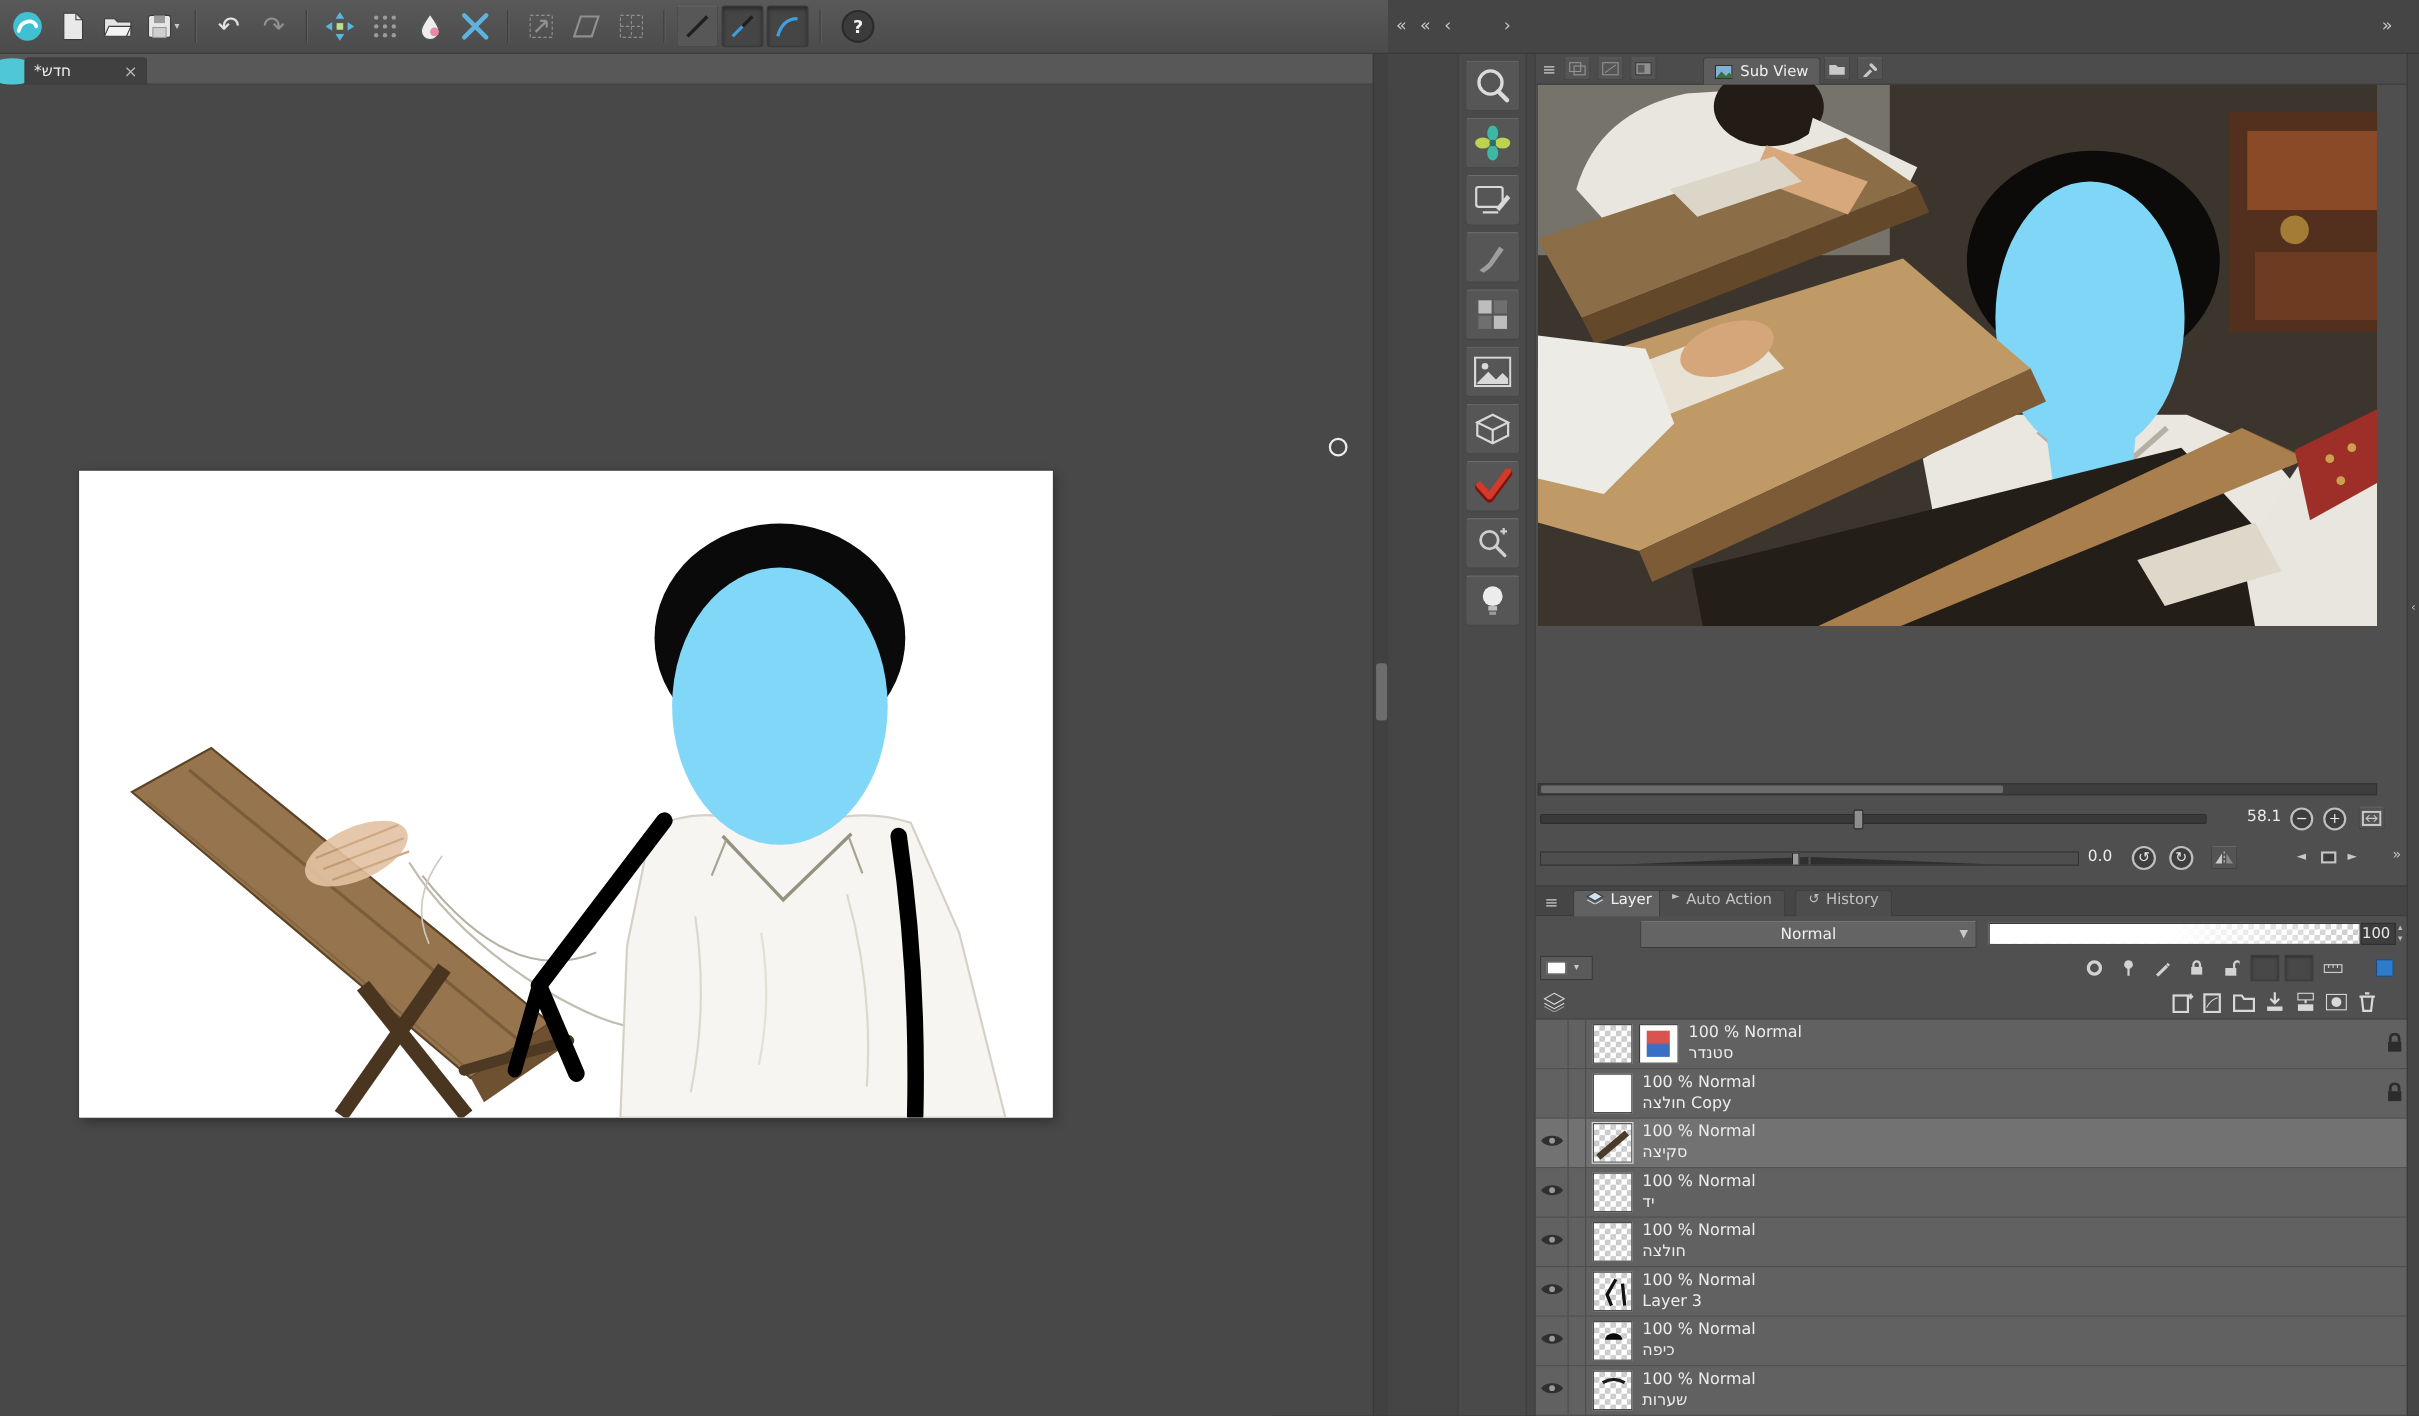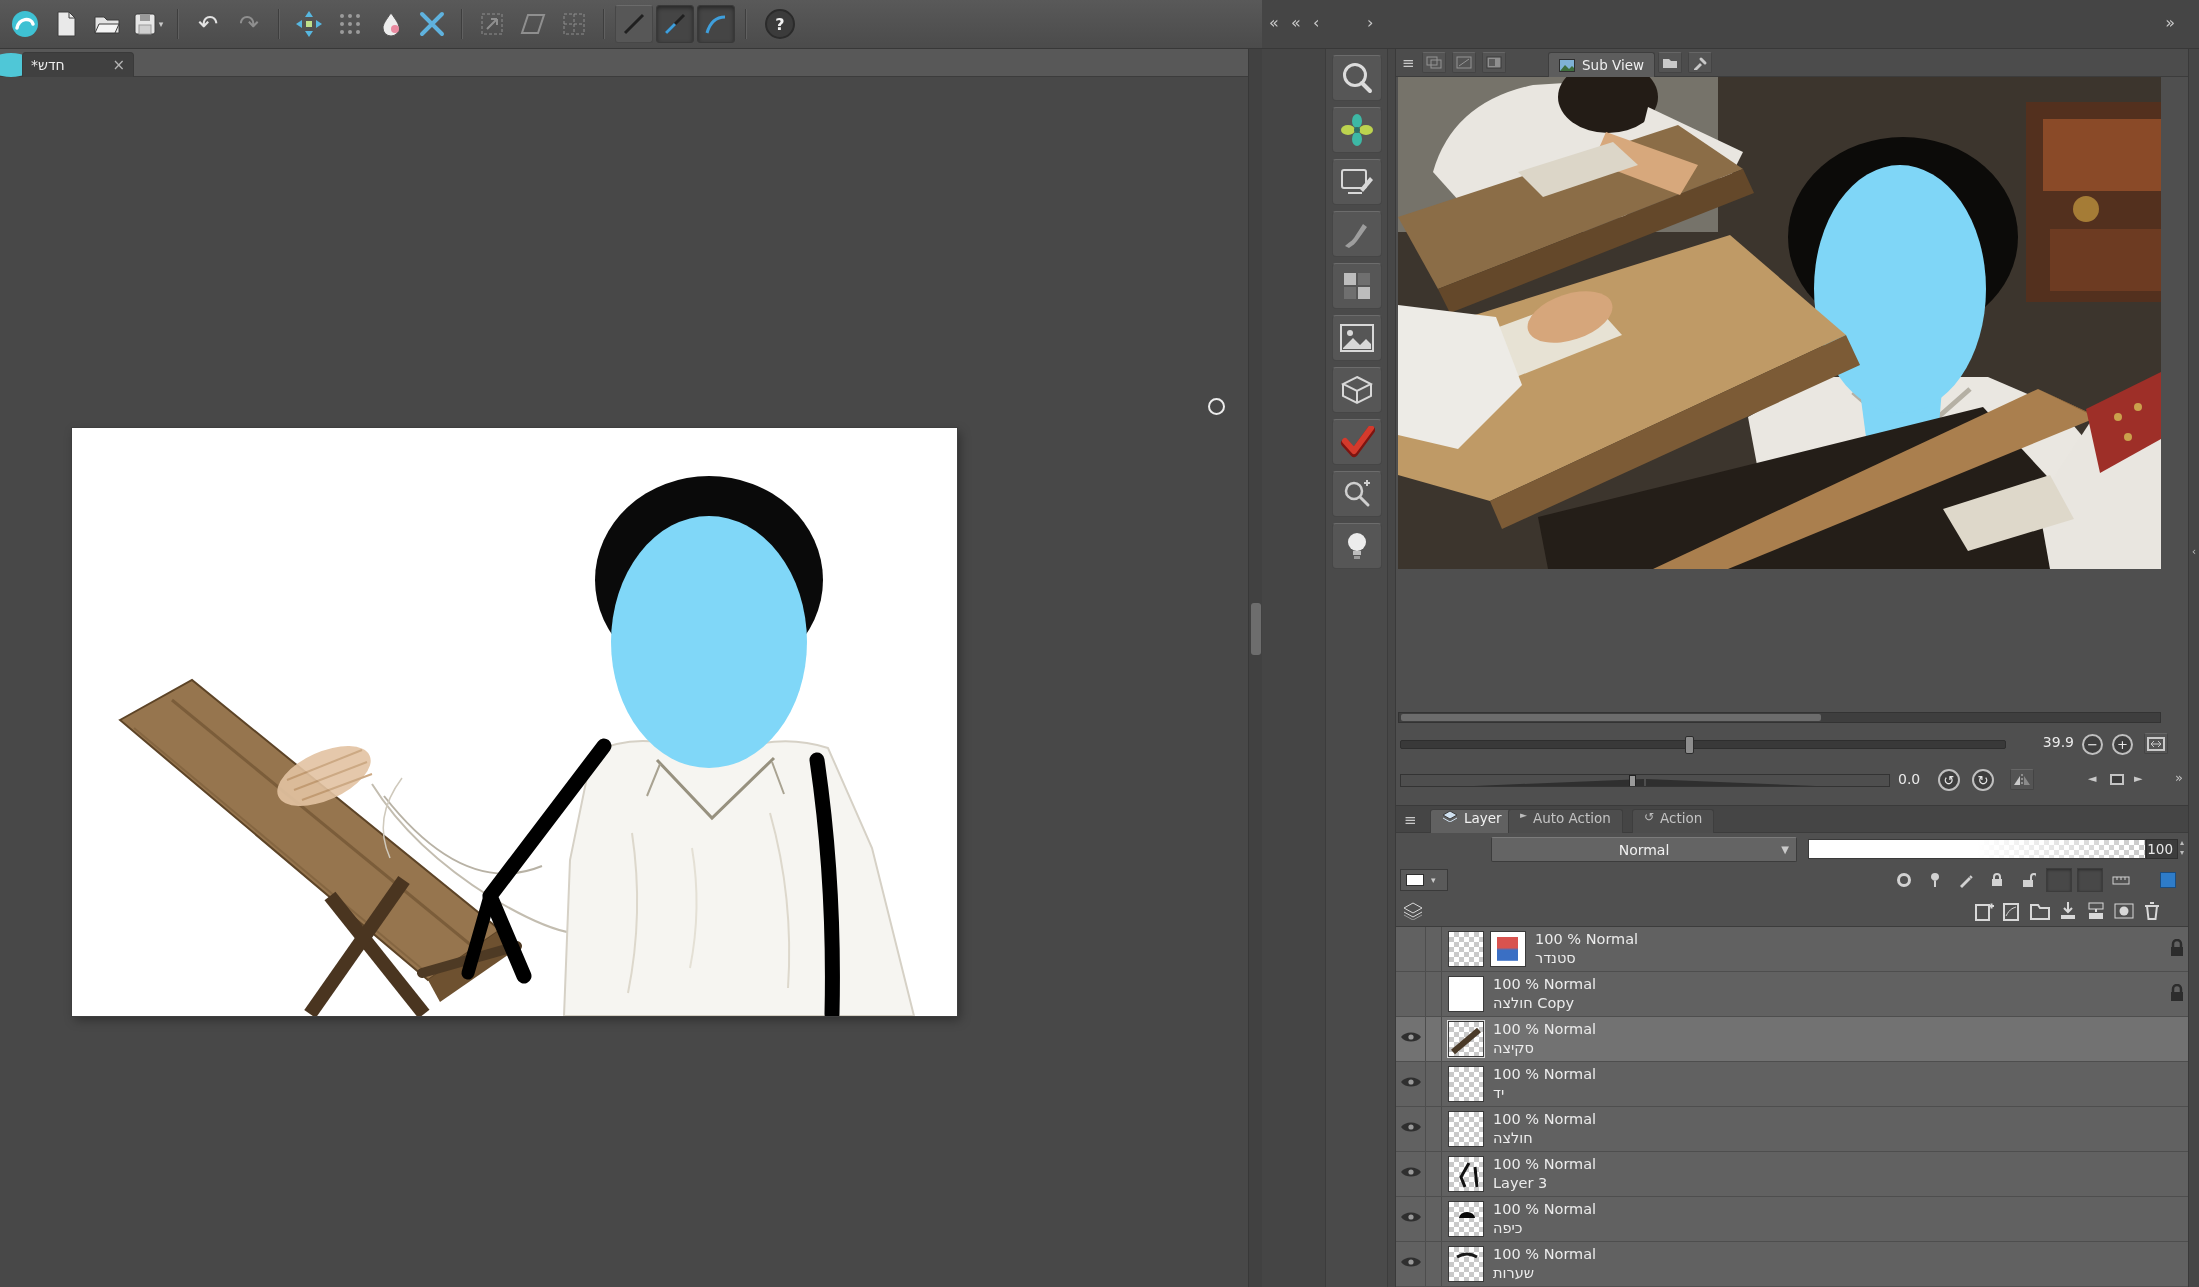--- a/index.html
+++ b/index.html
@@ -415,21 +415,21 @@
     </svg>
 
     <div class="sv-hscroll">
         <div class="hthumb"></div>
       </div>
 
     <div class="sv-zoom">
       <div class="ztrack">
           <div class="zthumb"></div>
         </div>
-      <span class="zval">39.9</span>
+      <span class="zval">58.1</span>
       <div class="cbtn" style="left:686px;top:9px">
           <span>−</span>
         </div>
       <div class="cbtn" style="left:716px;top:9px">
           <span>+</span>
         </div>
       <div class="mtile" style="left:748px;top:8px">
           <svg width="18" height="14">
             <rect x="1" y="1" width="16" height="12" fill="none" stroke="#c9c9c9" stroke-width="2"></rect>
             <path d="M5 7 h8 M7 4 l-3 3 3 3 M11 4 l3 3 -3 3" stroke="#c9c9c9" fill="none"></path>
@@ -473,21 +473,21 @@
             <path d="M1 8 L8 12 L15 8" fill="none" stroke="#cfe0ef"></path>
           </svg>
         <span>Layer</span>
       </div>
       <div class="ptab" style="left:112px">
         <span style="font-size:9px;color:#bdbdbd">►</span>
         <span>Auto Action</span>
       </div>
       <div class="ptab" style="left:236px">
         <span style="font-size:12px;color:#bdbdbd">↺</span>
-        <span>Action</span>
+        <span>History</span>
       </div>
     </div>
 
     <div class="lp-blend">
       <div class="blend-dd">
         <span>Normal</span>
         <span class="dd">▼</span>
       </div>
       <div class="opbar checker">
           <div class="opgrad"></div>

